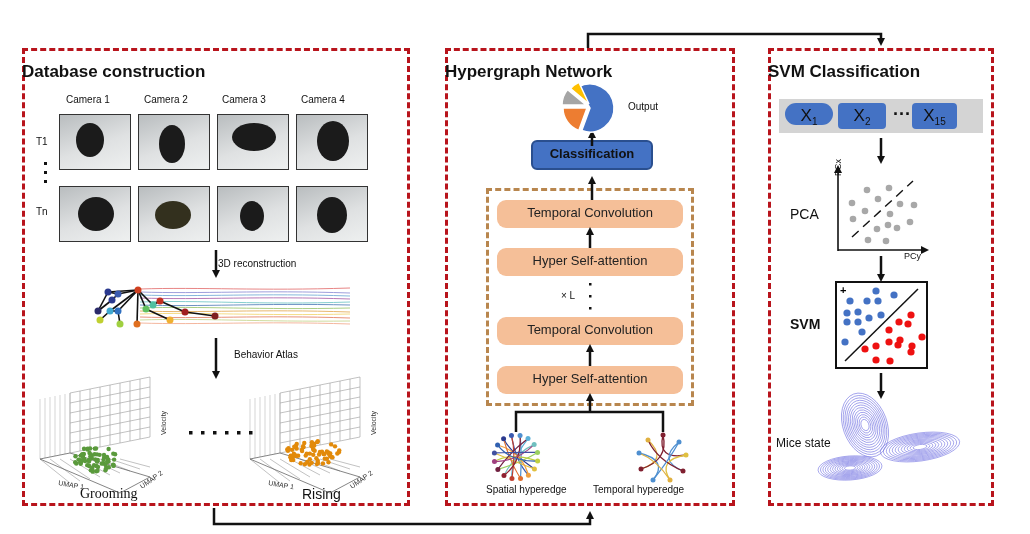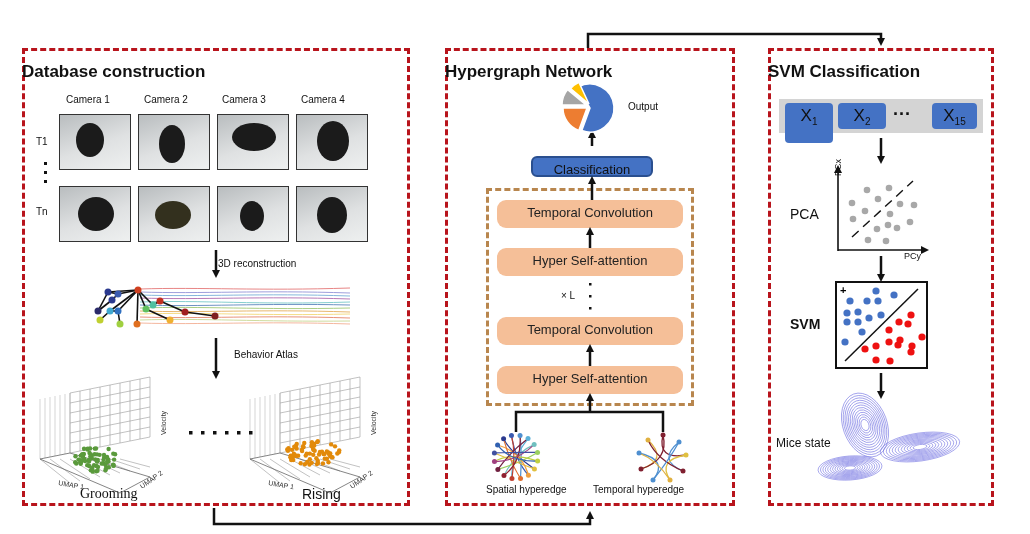--- a/index.html
+++ b/index.html
@@ -61,40 +61,40 @@
 <div class="lbl" style="left:218px;top:258px;">3D reconstruction</div>
 <div class="lbl" style="left:234px;top:349px;">Behavior Atlas</div>
 
 <div class="lbl" style="left:80px;top:486px;font-size:14px;font-family:Liberation Serif, serif;">Grooming</div>
 <div class="lbl" style="left:302px;top:486px;font-size:14px;">Rising</div>
 
 <div class="panel-border" style="left:445px;top:48px;width:290px;height:458px;"></div>
 <div class="panel-title" style="left:445px;top:62px;width:290px;">Hypergraph Network</div>
 <div class="lbl" style="left:628px;top:101px;">Output</div>
 
-<div class="cls-btn" style="left:531px;top:156px;width:122px;height:21px;">Classification</div>
+<div class="cls-btn" style="left:531px;top:140px;width:122px;height:30px;font-weight:bold;">Classification</div>
 
 <div class="abs" style="left:486px;top:188px;width:208px;height:218px;border:3px dashed #b8864e;box-sizing:border-box;"></div>
 <div class="block" style="left:497px;top:200px;width:186px;height:28px;">Temporal Convolution</div>
 <div class="block" style="left:497px;top:248px;width:186px;height:28px;">Hyper Self-attention</div>
 <div class="lbl" style="left:561px;top:290px;">× L</div>
 <div class="block" style="left:497px;top:317px;width:186px;height:28px;">Temporal Convolution</div>
 <div class="block" style="left:497px;top:366px;width:186px;height:28px;">Hyper Self-attention</div>
 
 <div class="lbl" style="left:458px;top:484px;margin-left:28px;">Spatial hyperedge</div>
 <div class="lbl" style="left:593px;top:484px;">Temporal hyperedge</div>
 
 <div class="panel-border" style="left:768px;top:48px;width:226px;height:458px;"></div>
 <div class="panel-title" style="left:768px;top:62px;width:226px;">SVM Classification</div>
 
 <div class="feat-bar" style="left:779px;top:99px;width:204px;height:34px;"></div>
-<div class="feat" style="left:785px;top:103px;width:48px;height:40px;"><span>X</span><sub>1</sub></div>
+<div class="feat" style="left:785px;top:103px;width:48px;height:22px;border-radius:11px;"><span>X</span><sub>1</sub></div>
 <div class="feat" style="left:838px;top:103px;width:48px;height:26px;"><span>X</span><sub>2</sub></div>
 <div class="lbl" style="left:893px;top:104px;font-size:18px;font-weight:bold;">···</div>
-<div class="feat" style="left:932px;top:103px;width:45px;height:26px;"><span>X</span><sub>15</sub></div>
+<div class="feat" style="left:912px;top:103px;width:45px;height:26px;"><span>X</span><sub>15</sub></div>
 
 <div class="lbl" style="left:790px;top:206px;font-size:14px;">PCA</div>
 <div class="lbl" style="left:833px;top:176px;font-size:9px;transform:rotate(-90deg);transform-origin:left top;">PCx</div>
 <div class="lbl" style="left:904px;top:251px;font-size:9px;">PCy</div>
 <div class="lbl" style="left:790px;top:316px;font-size:14px;font-weight:bold;">SVM</div>
 <div class="lbl" style="left:776px;top:436px;font-size:12px;">Mice state</div>
 
 <svg width="1030" height="534">
   <defs>
     <marker id="ah" markerWidth="8" markerHeight="8" refX="4" refY="4" orient="auto" markerUnits="userSpaceOnUse">

